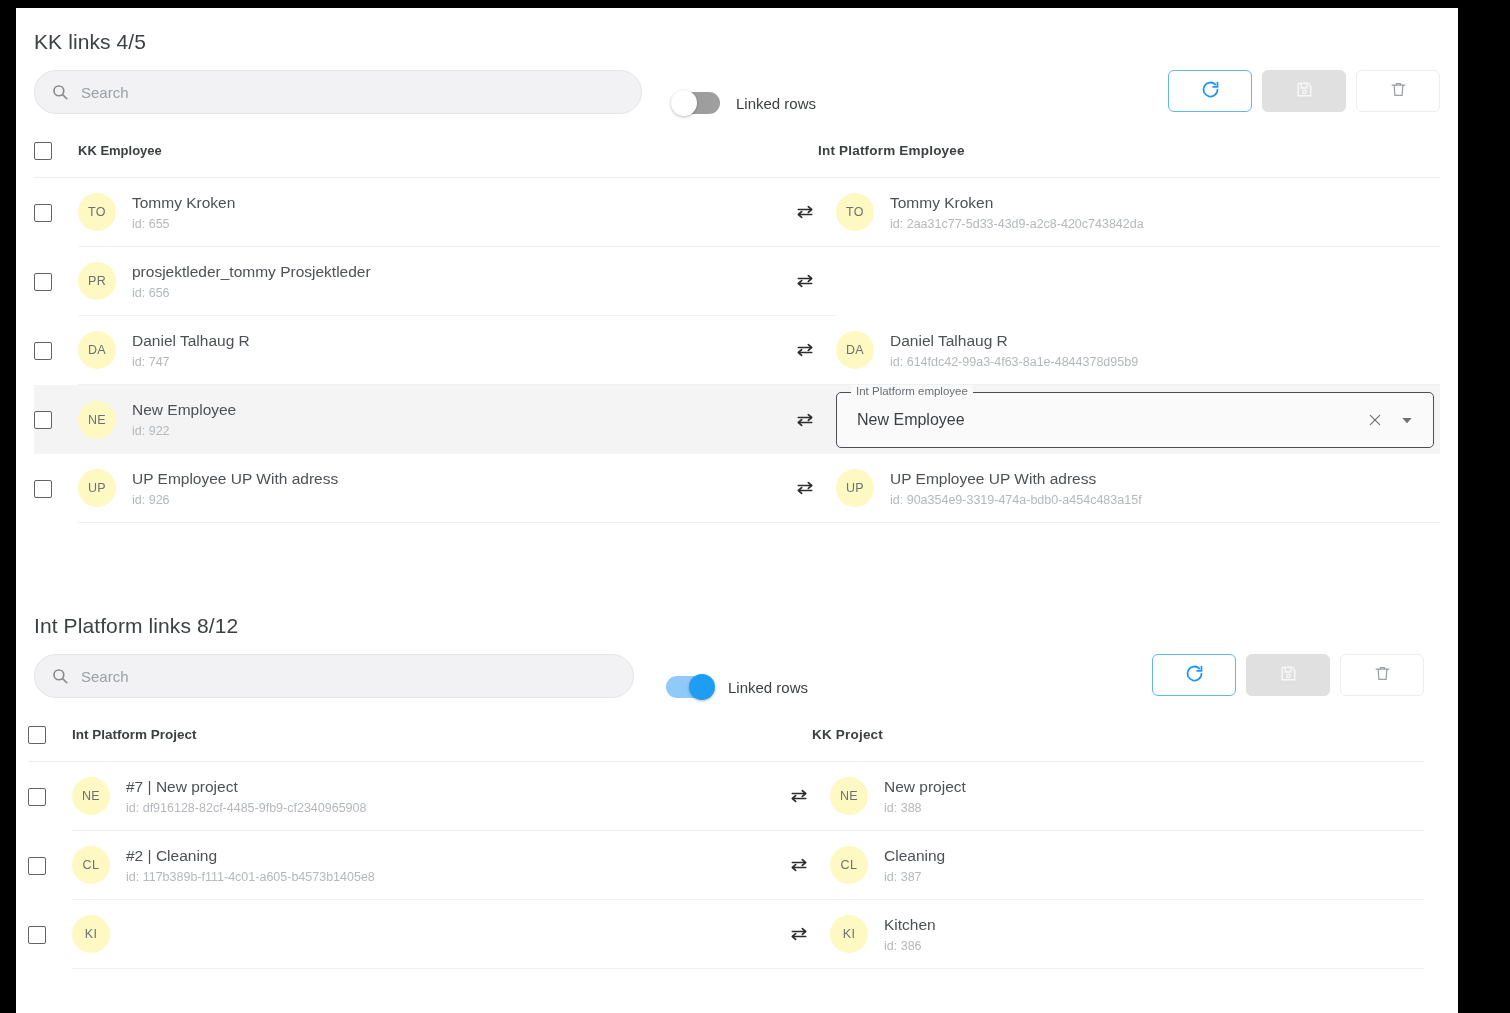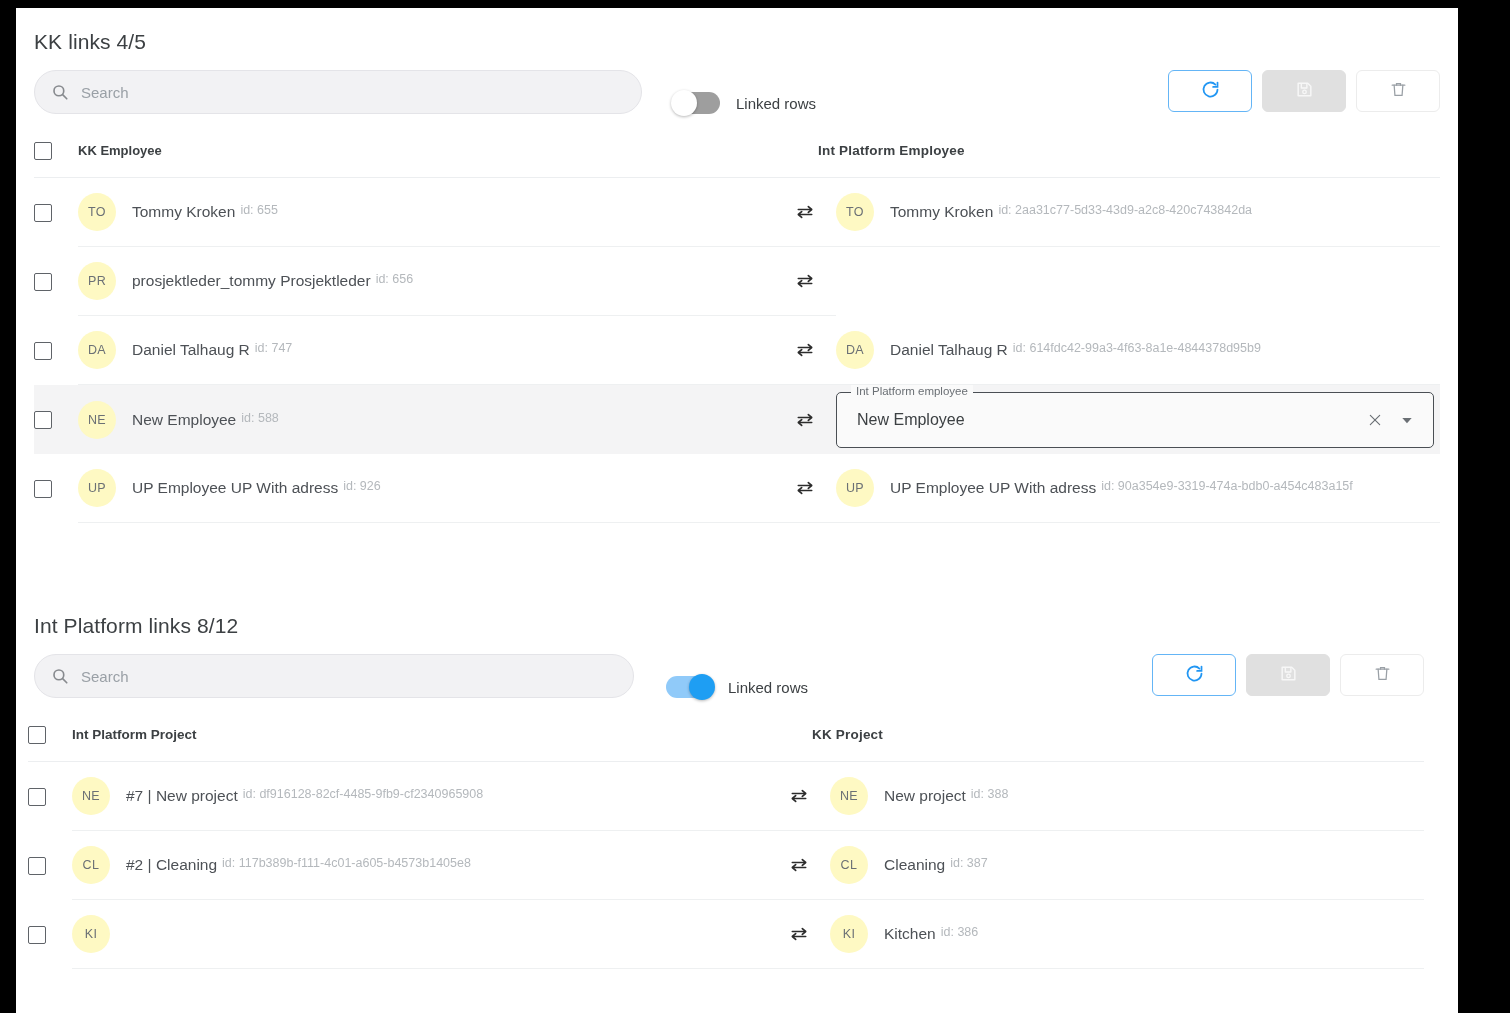--- a/index.html
+++ b/index.html
@@ -114,21 +114,21 @@
   .cell-right { flex: 1; border-bottom: 1px solid #eef0f1; }
   .row.noborder .cell-left, .row.noborder .cell-mid, .row.noborder .cell-right { border-bottom: none; }
 
   .avatar {
     width: 38px; height: 38px; border-radius: 50%;
     background: #fef9c3; color: #6b7075;
     display: flex; align-items: center; justify-content: center;
     font-size: 12.5px; letter-spacing: .4px; flex: 0 0 auto;
     margin-right: 16px;
   }
-  .entry-text { display: flex; flex-direction: row; gap: 5px; min-width: 0; }
+  .entry-text { display: flex; flex-direction: column; gap: 5px; min-width: 0; }
   .entry-name { font-size: 15.5px; color: #4d5156; white-space: nowrap; }
   .entry-id   { font-size: 12.5px; color: #b4b8bc; white-space: nowrap; }
 
   .swap-icon { width: 20px; height: 20px; }
 
   
   .select-field {
     position: relative;
     border: 1.6px solid #4a4f54;
     border-radius: 5px;
@@ -298,21 +298,21 @@
     </div>
 
     <div class="row highlight noborder">
       <div class="cell-check">
         <span class="chk"></span>
       </div>
       <div class="cell-left" style="border-bottom:none;">
         <span class="avatar">NE</span>
         <span class="entry-text">
           <span class="entry-name">New Employee</span>
-          <span class="entry-id">id: 588</span>
+          <span class="entry-id">id: 922</span>
         </span>
       </div>
       <div class="cell-mid" style="border-bottom:none;">
         <span class="swap-icon">
           <svg viewBox="0 0 24 24" width="20" height="20" fill="none" stroke="#2c2c2c" stroke-width="2" stroke-linecap="round" stroke-linejoin="round">
             <path d="M4 9h15"></path>
               <polyline points="16 5.5 20 9 16 12.5"></polyline>
             <path d="M20 15H5"></path>
               <polyline points="8 11.5 4 15 8 18.5"></polyline>
           </svg>

